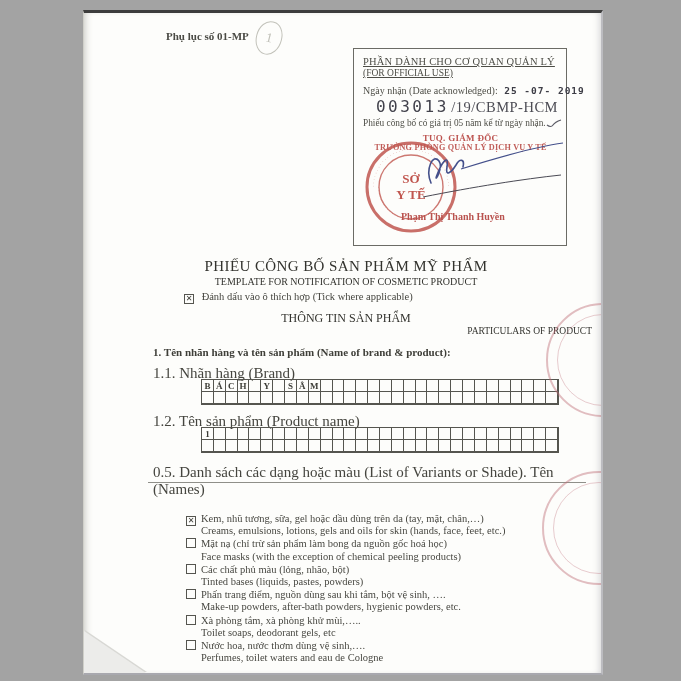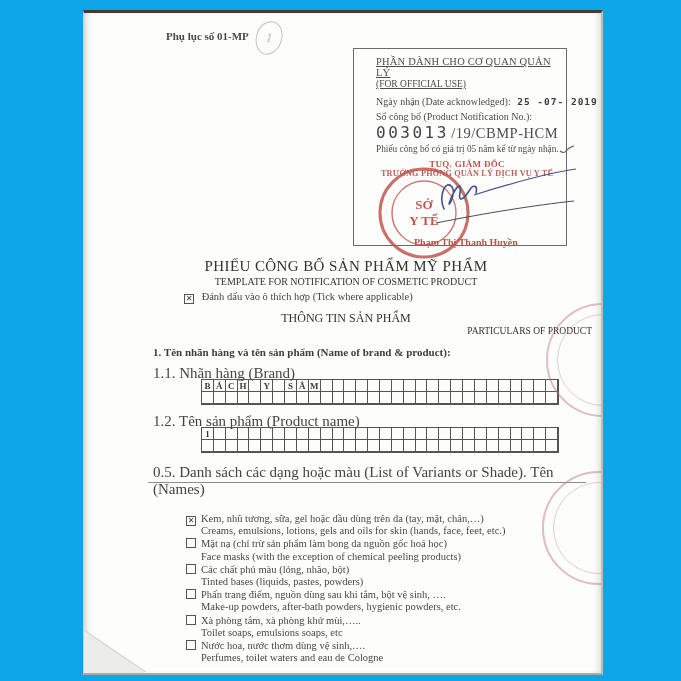--- a/index.html
+++ b/index.html
@@ -1,28 +1,28 @@
 <!DOCTYPE html>
 <html><head>
 <meta charset="utf-8">
 <style>
   html,body{margin:0;padding:0;background:#ffffff;}
-  .canvas{position:relative;width:681px;height:681px;background:#0ea5e9;overflow:hidden;
+  .canvas{position:relative;width:681px;height:681px;background:#a3a3a3;overflow:hidden;
           font-family:"Liberation Serif", serif;color:#45453f;}
   .page{position:absolute;left:83px;top:10px;width:517px;height:660px;background:#fdfdfb;
         border-top:3px solid #3d3d3d;border-bottom:2px solid #a8a8ae;border-left:1px solid #cfcfc9;
         border-right:2px solid #bcbcc0;overflow:hidden;
         box-shadow:inset 6px 0 8px -6px #b9b9b3, inset -6px 0 8px -6px #c5c5c9;}
   .appendix{position:absolute;left:82px;top:17px;font-size:11px;font-weight:bold;color:#4a4a44;}
   .pencil-circle{position:absolute;left:172px;top:8px;width:24px;height:32px;border:1.5px solid #c2c2ba;
         border-radius:50% 46% 52% 48%;transform:rotate(14deg);color:#c0c0b8;font-size:13px;
         display:flex;align-items:center;justify-content:center;}
   
   .obox{position:absolute;left:269px;top:35px;width:214px;height:198px;border:1px solid #6b6b65;
-        padding:7px 8px 0 22px;box-sizing:border-box;font-size:10px;color:#4d4d46;}
+        padding:7px 8px 0 9px;box-sizing:border-box;font-size:10px;color:#4d4d46;}
   .obox .t1{font-size:10.5px;text-decoration:underline;letter-spacing:.2px;}
   .obox .t2{font-size:9.5px;text-decoration:underline;margin-top:1px;}
   .row-date{margin-top:7px;white-space:nowrap;}
   .stamp-date{font-family:"DejaVu Sans Mono", monospace;font-size:9.5px;font-weight:bold;
         color:#3d3d46;letter-spacing:1px;margin-left:4px;}
   .row-no{margin-top:4px;}
   .big-no{margin-top:1px;text-align:right;white-space:nowrap;}
   .big-no .stamped{font-family:"DejaVu Sans Mono", monospace;font-size:16px;letter-spacing:2.5px;
         color:#41414b;}
   .big-no .suffix{font-size:14.5px;color:#4c4c54;letter-spacing:.5px;}
@@ -71,21 +71,20 @@
     <div class="appendix">Phụ lục số 01-MP</div>
     <div class="pencil-circle">1</div>
 
     <div class="obox">
       <div class="t1">PHẦN DÀNH CHO CƠ QUAN QUẢN LÝ</div>
       <div class="t2">(FOR OFFICIAL USE)</div>
       <div class="row-date">
         <span>Ngày nhận (Date acknowledged):</span>
         <span class="stamp-date">25 -07- 2019</span>
       </div>
-      <div class="row-no">Số công bố (Product Notification No.):</div>
       <div class="big-no">
         <span class="stamped">003013</span>
         <span class="suffix">/19/CBMP-HCM</span>
       </div>
       <div class="validity"><span>Phiếu công bố có giá trị 05 năm kể từ ngày nhận.</span><svg width="16" height="10" style="vertical-align:-2px">
             <path d="M1,7 q4,3 6,0 t8,-5" stroke="#5a5a64" stroke-width="1.2" fill="none"></path>
           </svg></div>
 
       <div class="sig-block">
         <div class="red1">TUQ. GIÁM ĐỐC</div>
@@ -267,21 +266,21 @@
         <div class="type-item">
           <div><span class="cb"></span><span>Các chất phủ màu (lỏng, nhão, bột)</span></div>
           <div class="en-line">Tinted bases (liquids, pastes, powders)</div>
         </div>
         <div class="type-item">
           <div><span class="cb"></span><span>Phấn trang điểm, nguồn dùng sau khi tắm, bột vệ sinh, ….</span></div>
           <div class="en-line">Make-up powders, after-bath powders, hygienic powders, etc.</div>
         </div>
         <div class="type-item">
           <div><span class="cb"></span><span>Xà phòng tắm, xà phòng khử mùi,…..</span></div>
-          <div class="en-line">Toilet soaps, emulsions soaps, etc</div>
+          <div class="en-line">Toilet soaps, deodorant gels, etc</div>
         </div>
         <div class="type-item">
           <div><span class="cb"></span><span>Nước hoa, nước thơm dùng vệ sinh,….</span></div>
           <div class="en-line">Perfumes, toilet waters and eau de Cologne</div>
         </div>
       </div>
 
     <div class="side-stamp" style="left:462px;top:290px"></div>
     <div class="side-stamp" style="left:458px;top:458px"></div>
 

